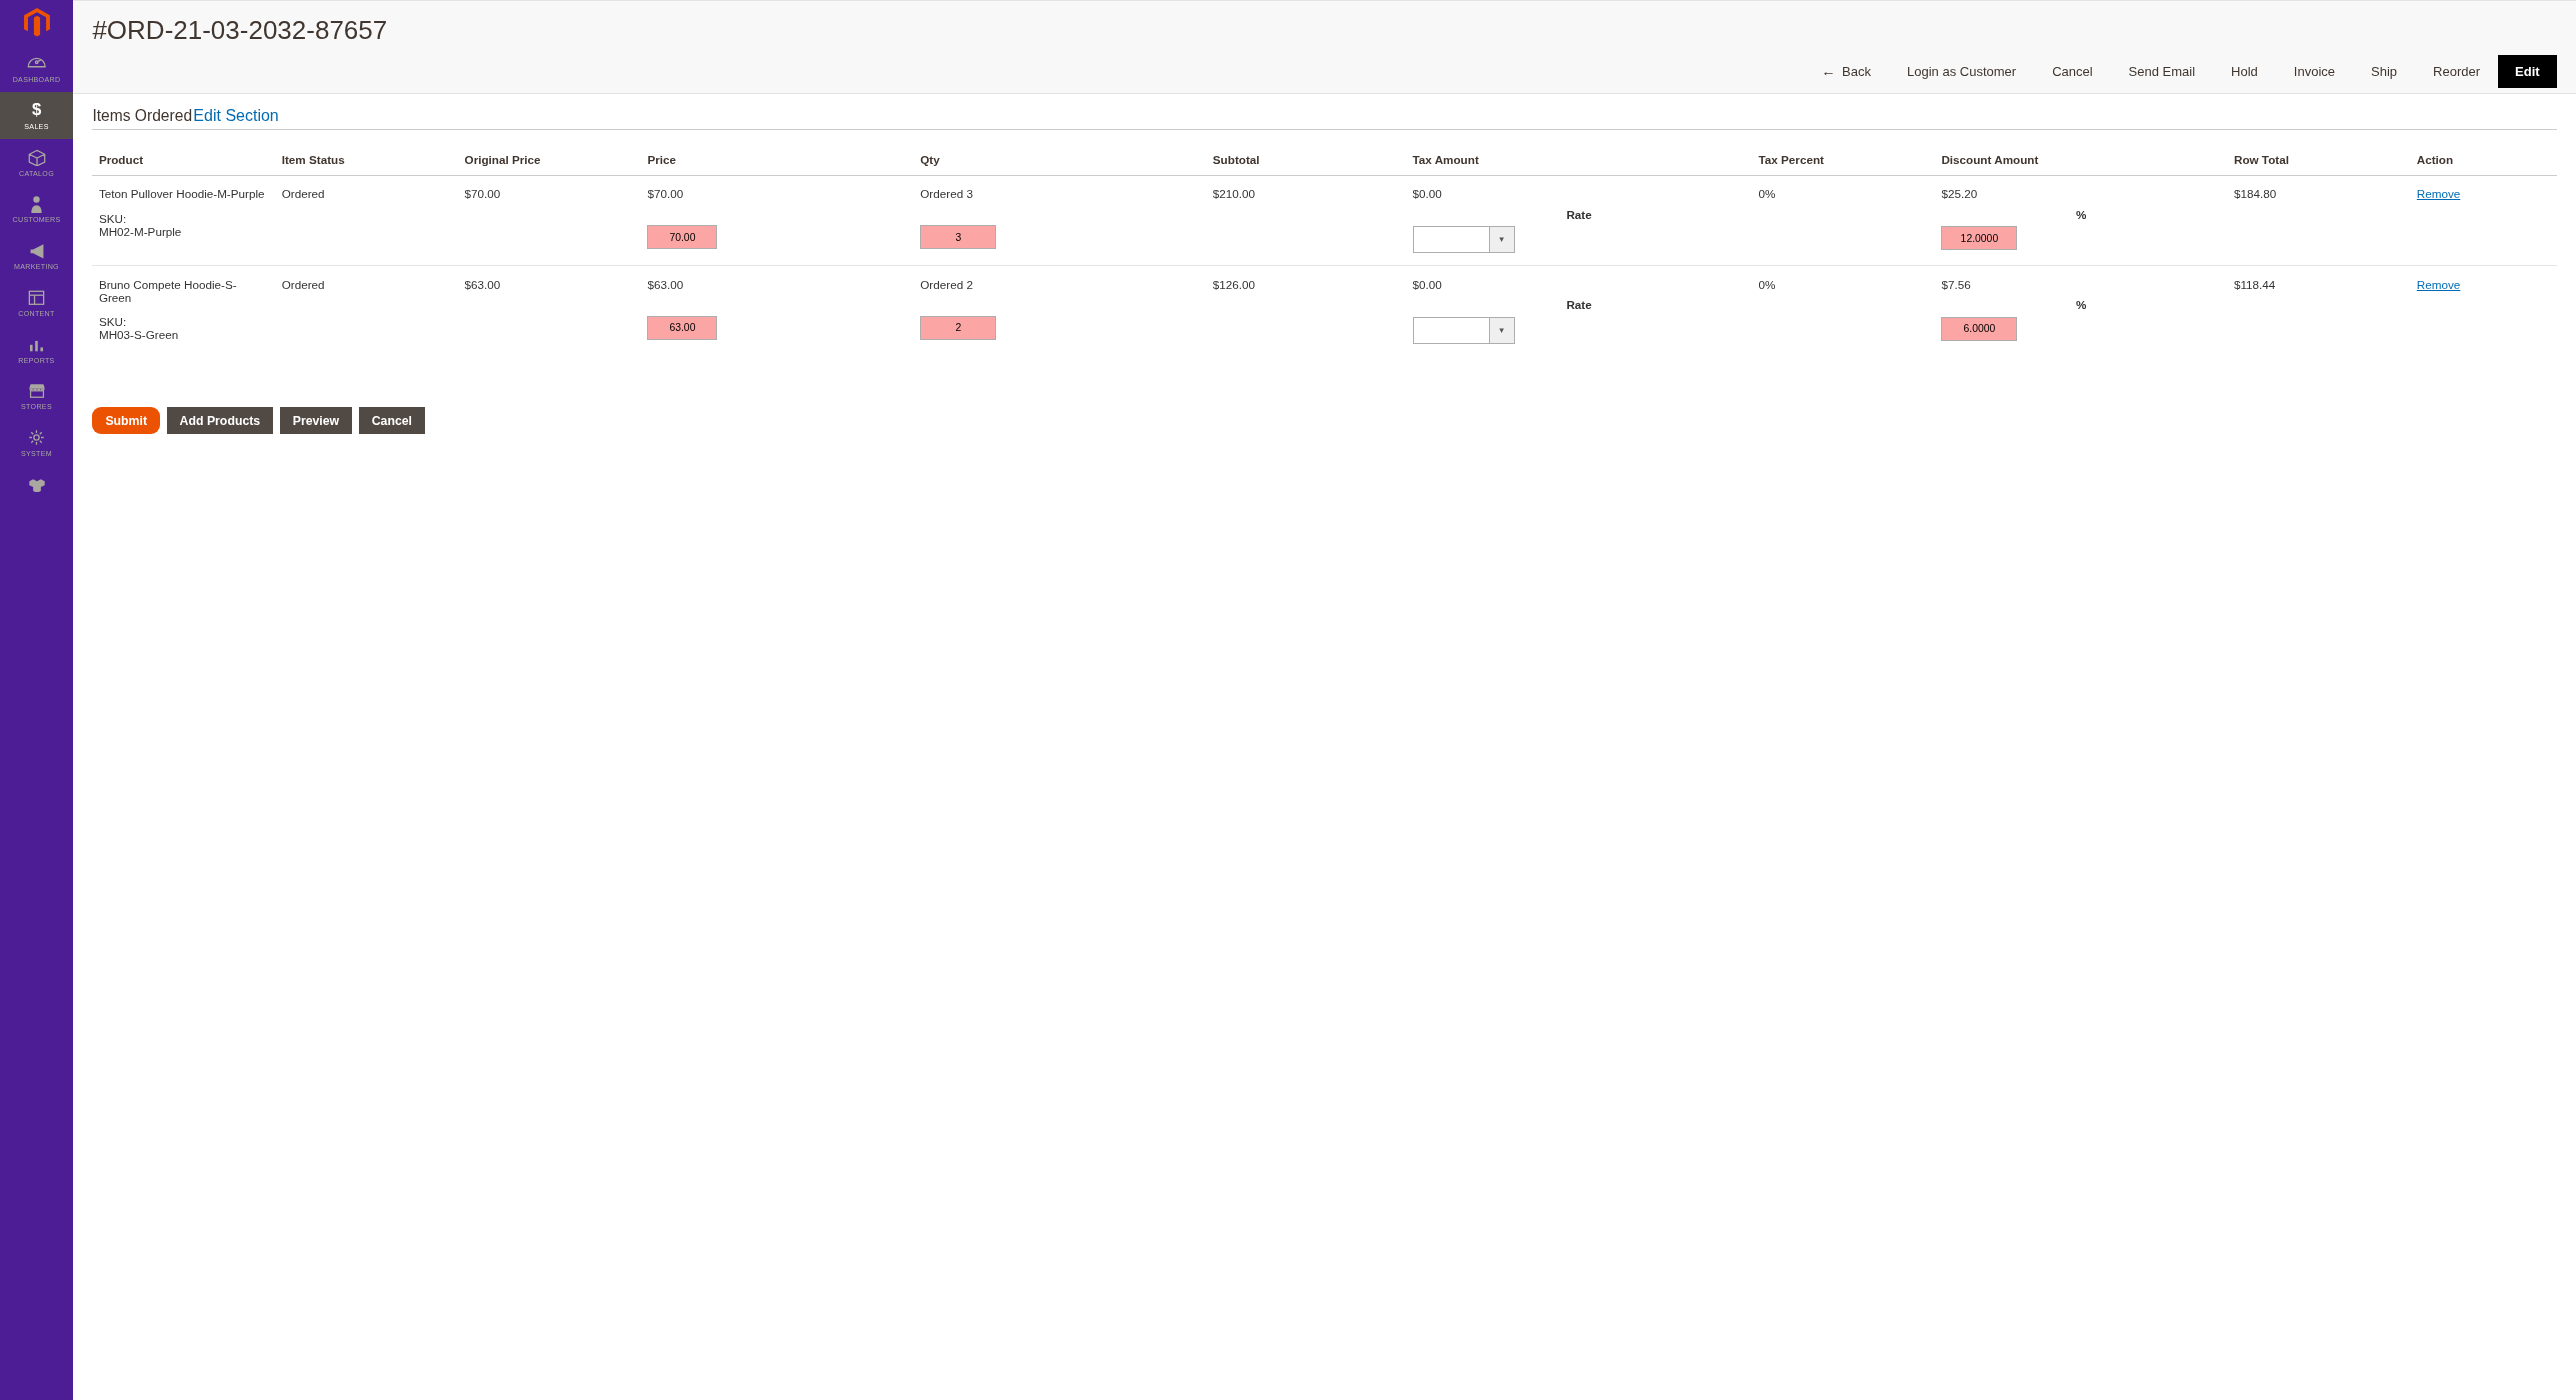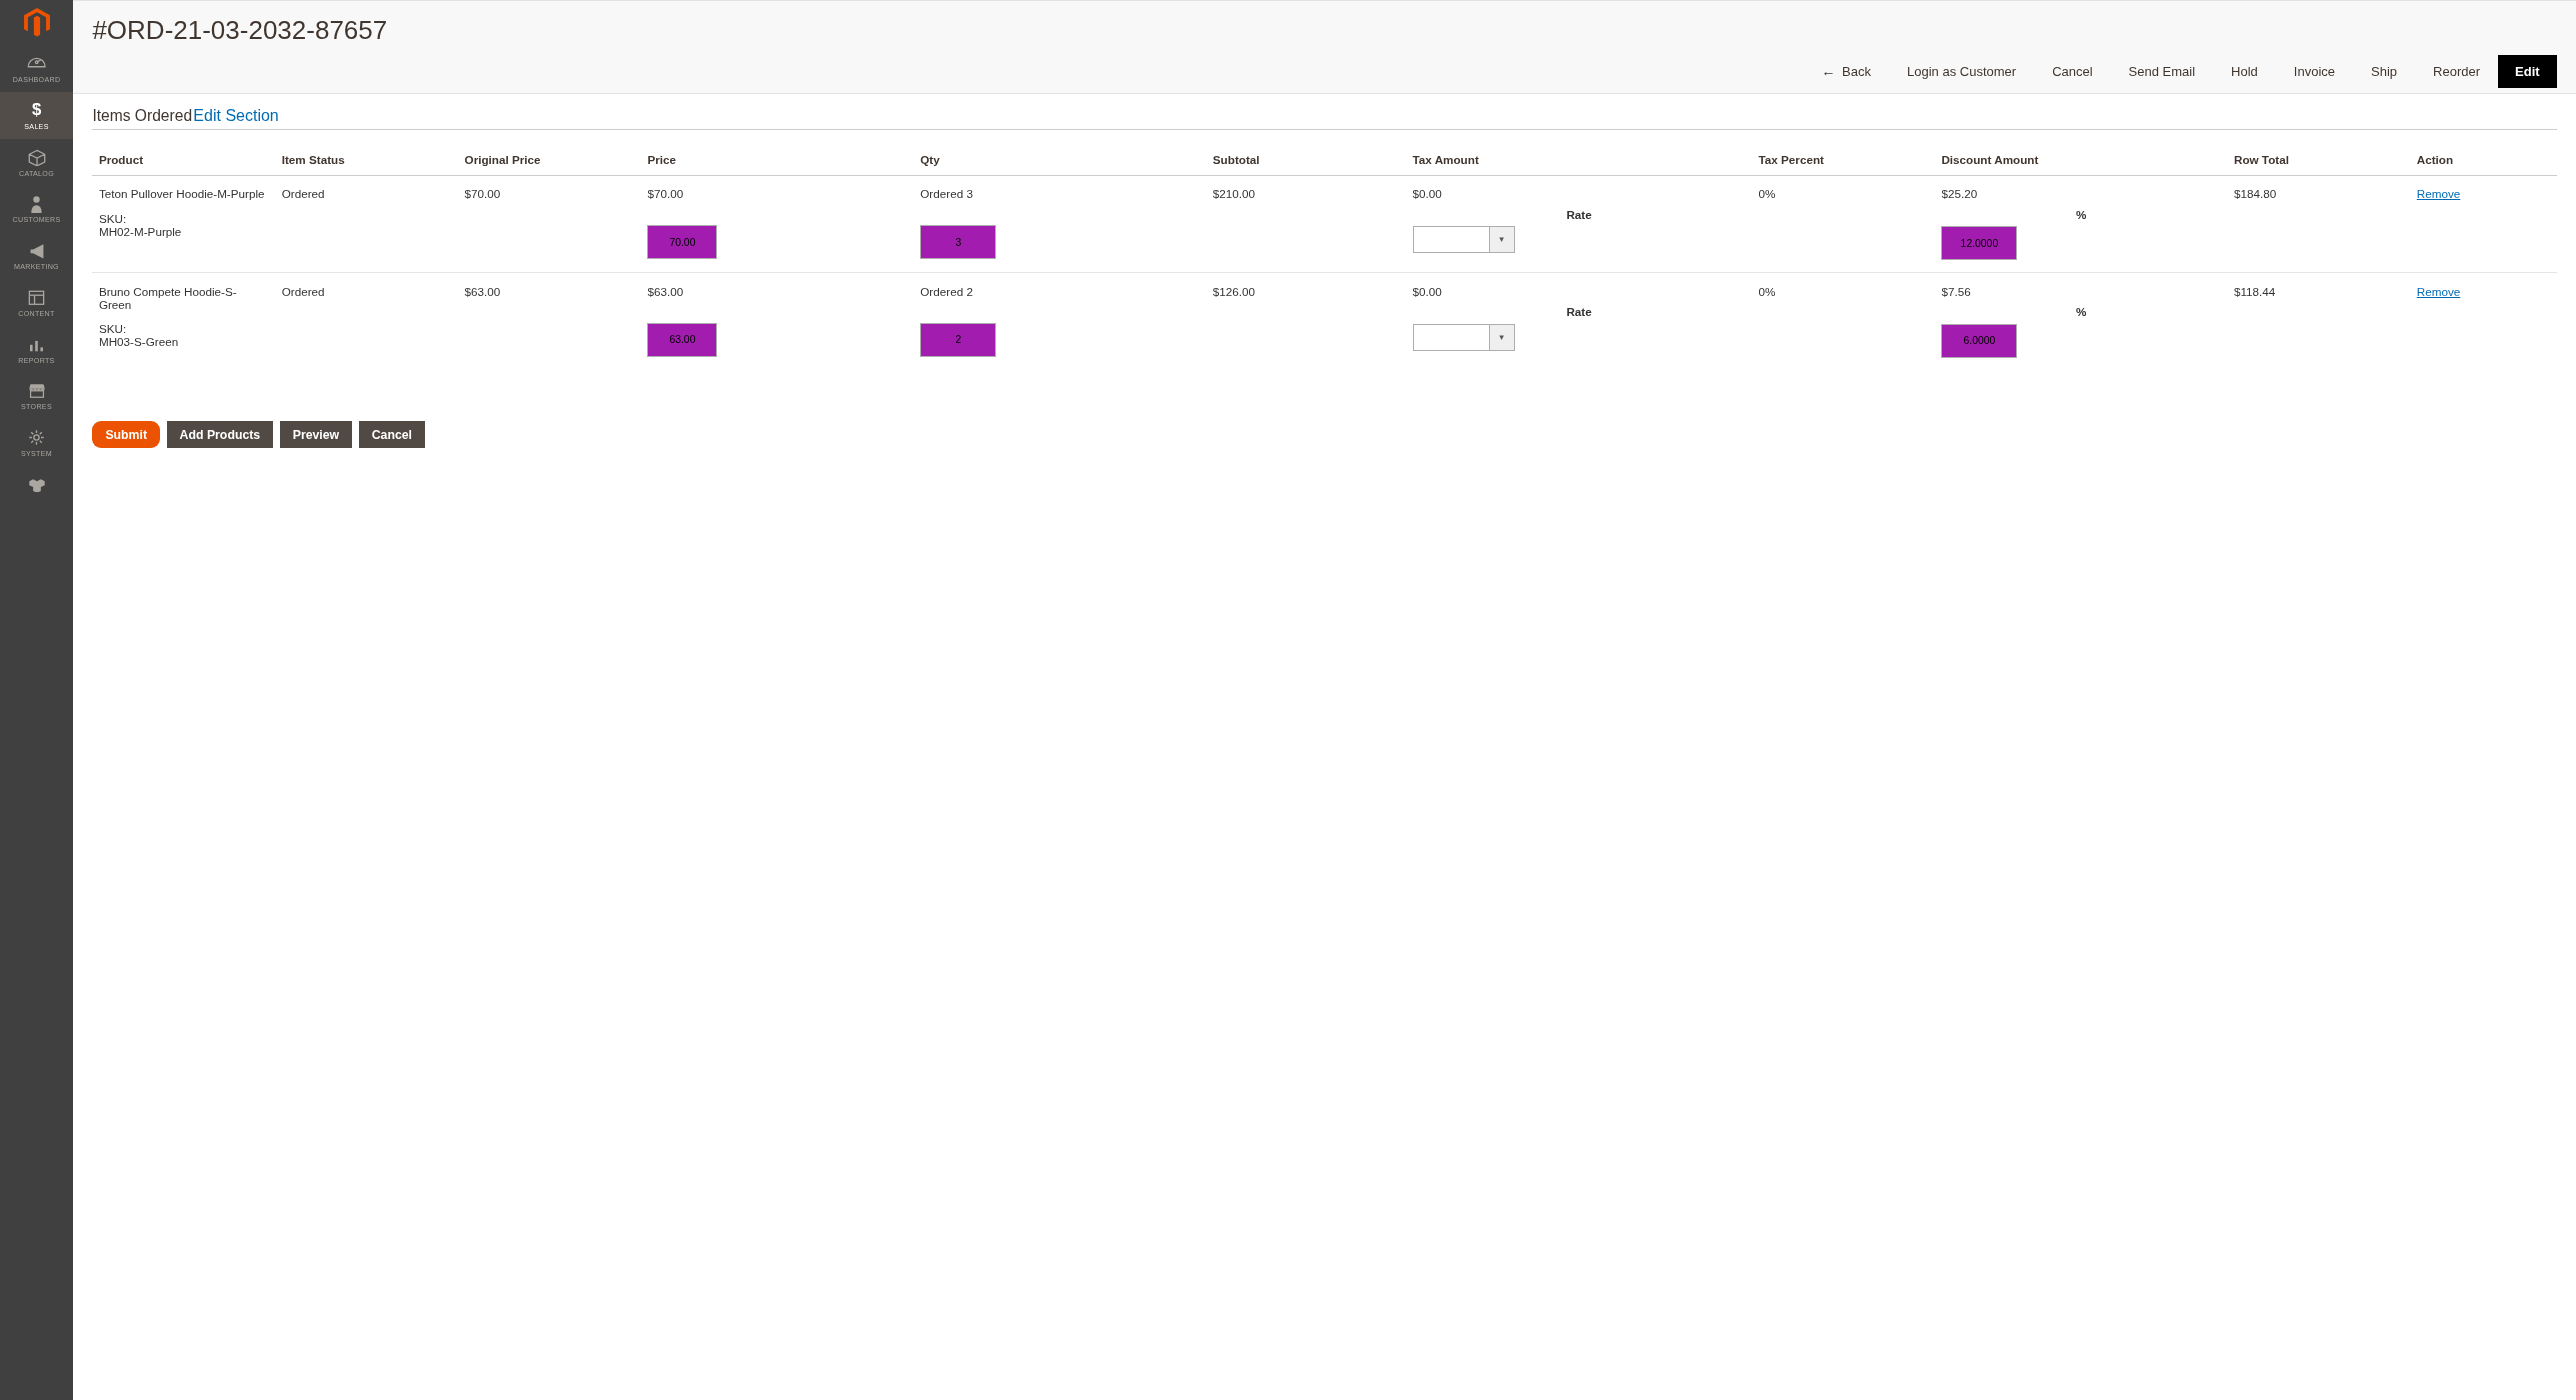--- a/index.html
+++ b/index.html
@@ -7,21 +7,21 @@
     font-family: 'Helvetica Neue', Helvetica, Arial, sans-serif;
     background: #fff;
     color: #333;
     overflow-x: hidden;
   }
   .app { display: flex; min-height: 100vh; }
 
   
   .sidebar {
     width: 73px;
-    background: #404040;
+    background: #4c1d95;
     flex-shrink: 0;
     display: flex;
     flex-direction: column;
     align-items: center;
     padding-top: 0;
   }
   .sidebar-logo {
     width: 100%;
     height: 45px;
     display: flex;
@@ -128,25 +128,25 @@
     vertical-align: top;
     border-bottom: 0.6px solid #e5e5e5;
   }
   table.items tr:last-child td { border-bottom: none; }
 
   .sku { margin-top: 11.7px; }
 
   .sub-label { font-weight:700; text-align:center; margin: 7.8px 0 5.2px; font-size:11.7px;}
   .field-input {
     width: 70px;
-    height: 34px;
+    height: 24px;
     border: 0.6px solid #adadad;
     font-size: 10.4px;
     text-align: center;
-    background:#a21caf;
+    background:#fca5a5;
   }
   .field-input.qty { width: 76px; }
   .field-input.pct { width: 76px; }
 
   .rate-select {
     display:flex;
   }
   .rate-select .sel-body {
     width: 76px; height:27px; border:0.6px solid #adadad; border-right:none; background:#fff;
   }

